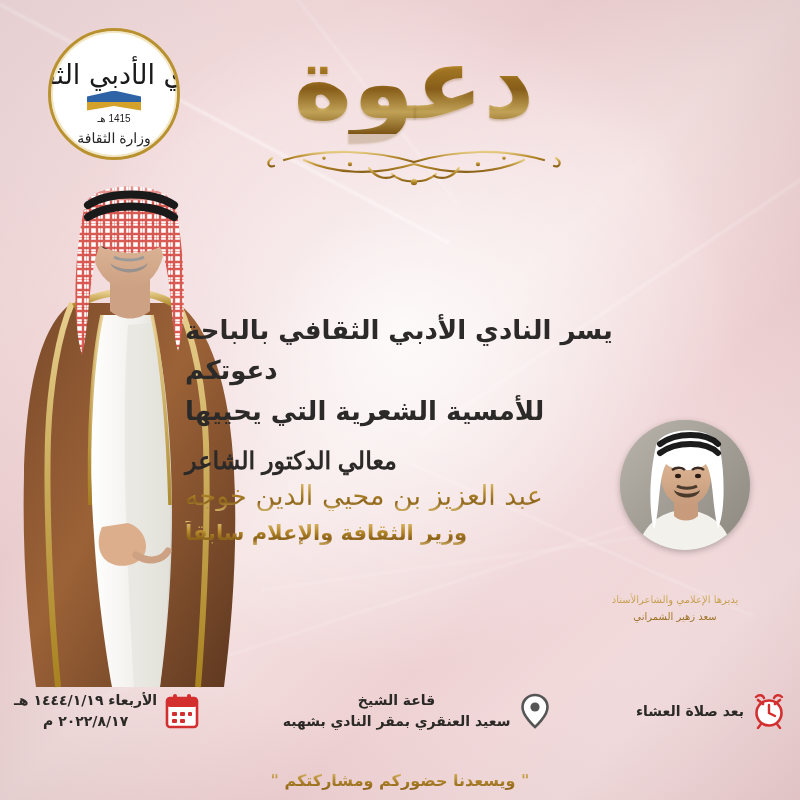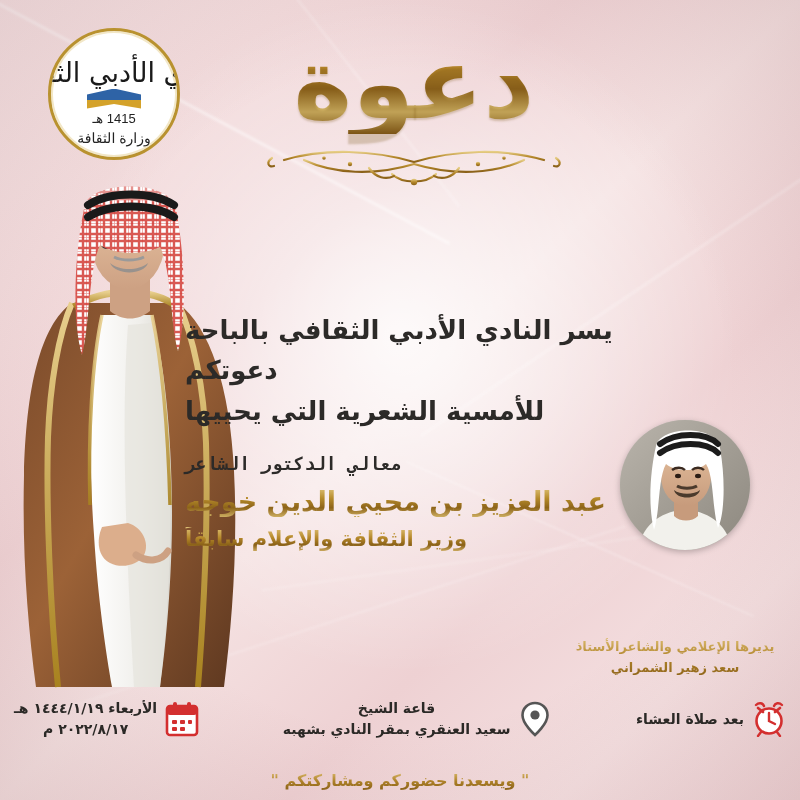--- a/index.html
+++ b/index.html
@@ -70,21 +70,21 @@
     margin-top: -4px;
     white-space: nowrap;
   }
   .logo-book {
     width: 54px; height: 20px;
     margin-top: 3px;
     background: linear-gradient(to bottom, #2e63a6 0 55%, #d4a22a 55% 100%);
     clip-path: polygon(0% 30%, 50% 0%, 100% 30%, 100% 100%, 50% 78%, 0% 100%);
   }
   .logo-year {
-    font-size: 13px;
+    font-size: 10px;
     color: #222;
     margin-top: 2px;
     font-family: "Liberation Sans", sans-serif;
   }
   .logo-ministry {
     position:absolute;
     bottom: 4px;
     font-size: 14px;
     color: #222;
     white-space: nowrap;
@@ -151,31 +151,31 @@
   }
   .line-invite {
     font-family: "DejaVu Sans", sans-serif;
     font-size: 26px;
     font-weight: bold;
     color: #2c2a28;
     line-height: 1.55;
     letter-spacing: 0px;
   }
   .line-role {
-    margin-top: 22px;
-    font-family: Liberation Mono, monospace;
-    font-size: 18px;
+    margin-top: 16px;
+    font-family: Liberation Sans, sans-serif;
+    font-size: 24px;
     font-weight: bold;
     color: #2c2a28;
   }
   .line-name {
-    margin-top: 11px;
+    margin-top: 5px;
     font-family: "DejaVu Sans", sans-serif;
     font-size: 27px;
-    font-weight: bold;
+    font-weight: normal;
     background: linear-gradient(to bottom, #e3c87f 0%, #b68b2b 40%, #8d6419 70%, #cdae62 100%);
     -webkit-background-clip: text;
     background-clip: text;
     color: transparent;
   }
   .line-former {
     margin-top: 10px;
     font-family: "DejaVu Sans", sans-serif;
     font-size: 21px;
     font-weight: bold;
@@ -187,35 +187,34 @@
 
   
   #host-credit {
     position: absolute;
     top: 592px;
     left: 560px;
     width: 230px;
     text-align: center;
     direction: rtl;
     font-family: "DejaVu Sans", sans-serif;
-    font-weight: bold;
-    font-size: 13px;
+    font-weight: normal;
+    font-size: 10px;
     line-height: 1.65;
     background: linear-gradient(to bottom, #dfc076 0%, #b0842a 50%, #8b6119 100%);
     -webkit-background-clip: text;
     background-clip: text;
     color: transparent;
-    margin-top: 44px;
   }
 
   
   #bottom-bar {
     position: absolute;
     left: 0;
-    bottom: 48px;
+    bottom: 56px;
     width: 100%;
     height: 66px;
     display: flex;
     flex-direction: row-reverse;
     align-items: center;
     justify-content: space-between;
     padding: 0 14px;
     box-sizing: border-box;
     direction: rtl;
   }

